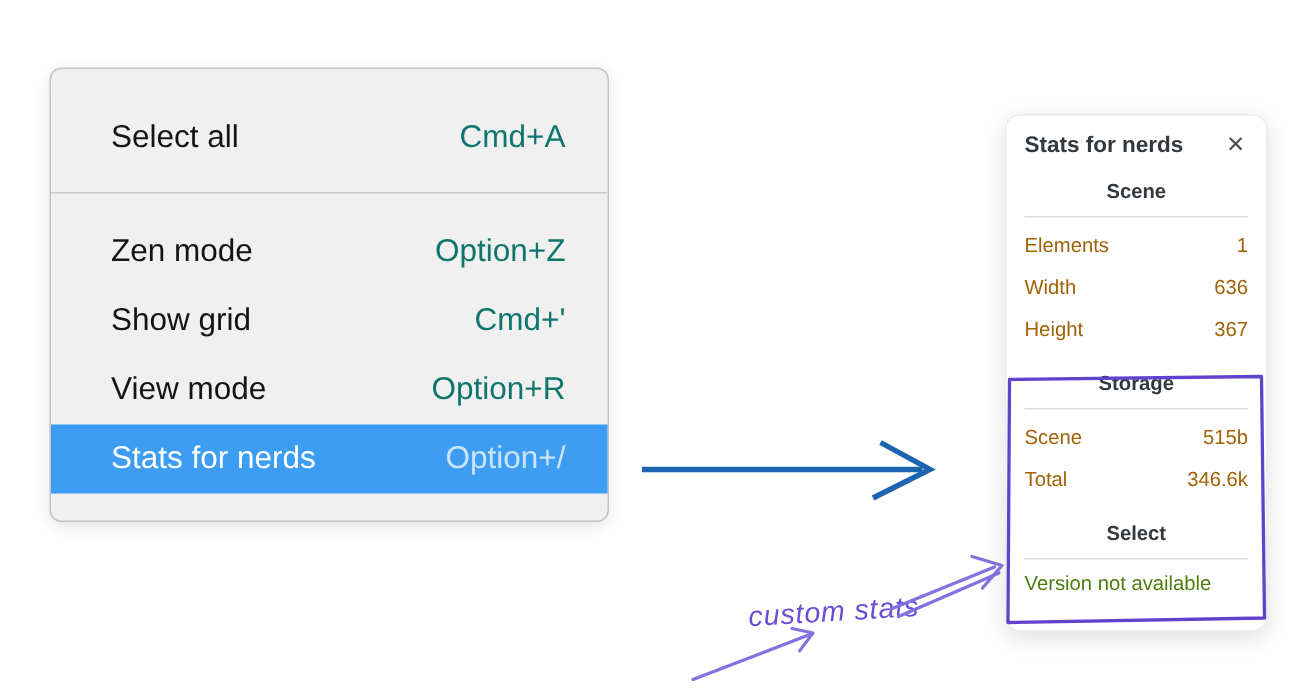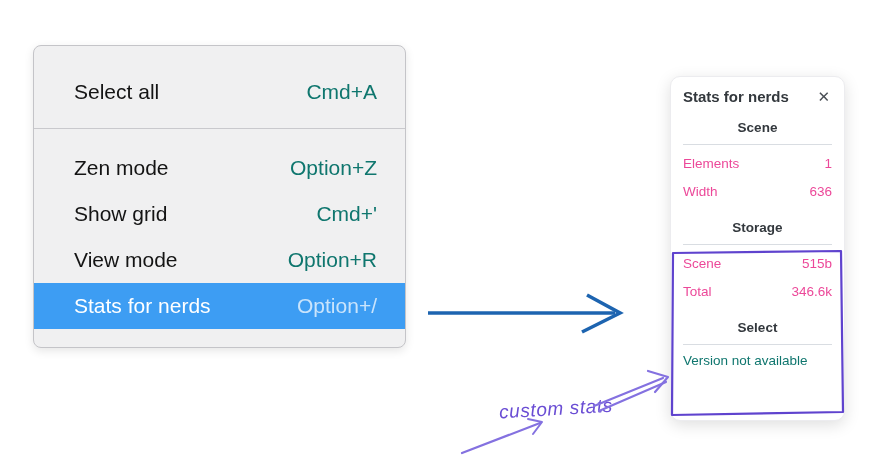--- a/index.html
+++ b/index.html
@@ -40,23 +40,23 @@
     font-size:15px;color:#4a4f55;line-height:1;cursor:pointer;
     padding:1px 2px;font-weight:400;
   }
   .section-heading{
     text-align:center;font-weight:700;font-size:13.5px;color:#33383d;
     margin-top:15px;margin-bottom:9px;
   }
   .panel-divider{height:1px;background:#d9dde2;margin-bottom:4px;}
   .stat-row{
     display:flex;justify-content:space-between;align-items:center;
-    font-size:13.5px;height:28px;color:#ec4899;
+    font-size:13.5px;height:28px;color:#a16207;
   }
-  .panel-note{font-size:13.5px;color:#0f766e;margin-top:8px;}
+  .panel-note{font-size:13.5px;color:#4d7c0f;margin-top:8px;}
 
   
   .overlay{position:absolute;pointer-events:none;}
   .annotation-label{
     position:absolute;left:499px;top:398px;
     font-size:19px;font-style:italic;letter-spacing:0.6px;
     color:#6a4dd4;transform:rotate(-3.5deg);white-space:nowrap;
   }
 </style>
 </head>
@@ -104,20 +104,24 @@
     <div class="section-heading">Scene</div>
     <div class="panel-divider"></div>
     <div class="stat-row">
       <span>Elements</span>
       <span>1</span>
     </div>
     <div class="stat-row">
       <span>Width</span>
       <span>636</span>
     </div>
+    <div class="stat-row">
+      <span>Height</span>
+      <span>367</span>
+    </div>
 
     <div class="section-heading">Storage</div>
     <div class="panel-divider"></div>
     <div class="stat-row">
       <span>Scene</span>
       <span>515b</span>
     </div>
     <div class="stat-row">
       <span>Total</span>
       <span>346.6k</span>

